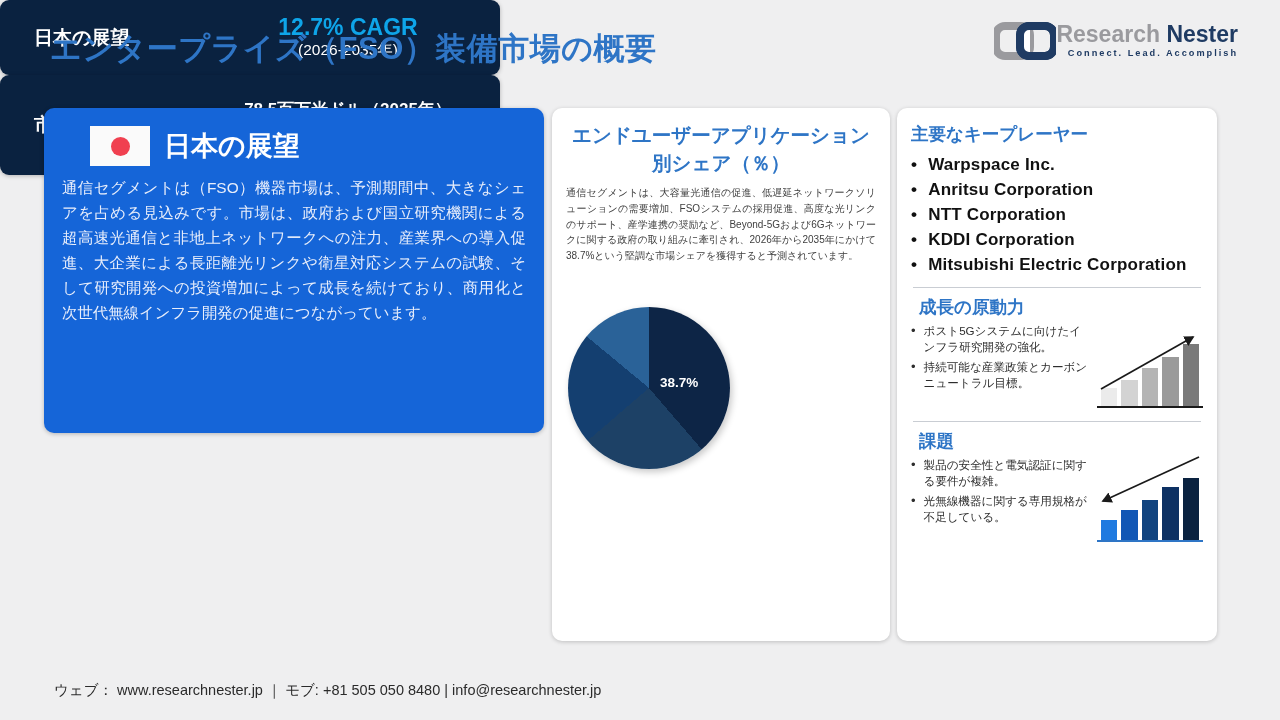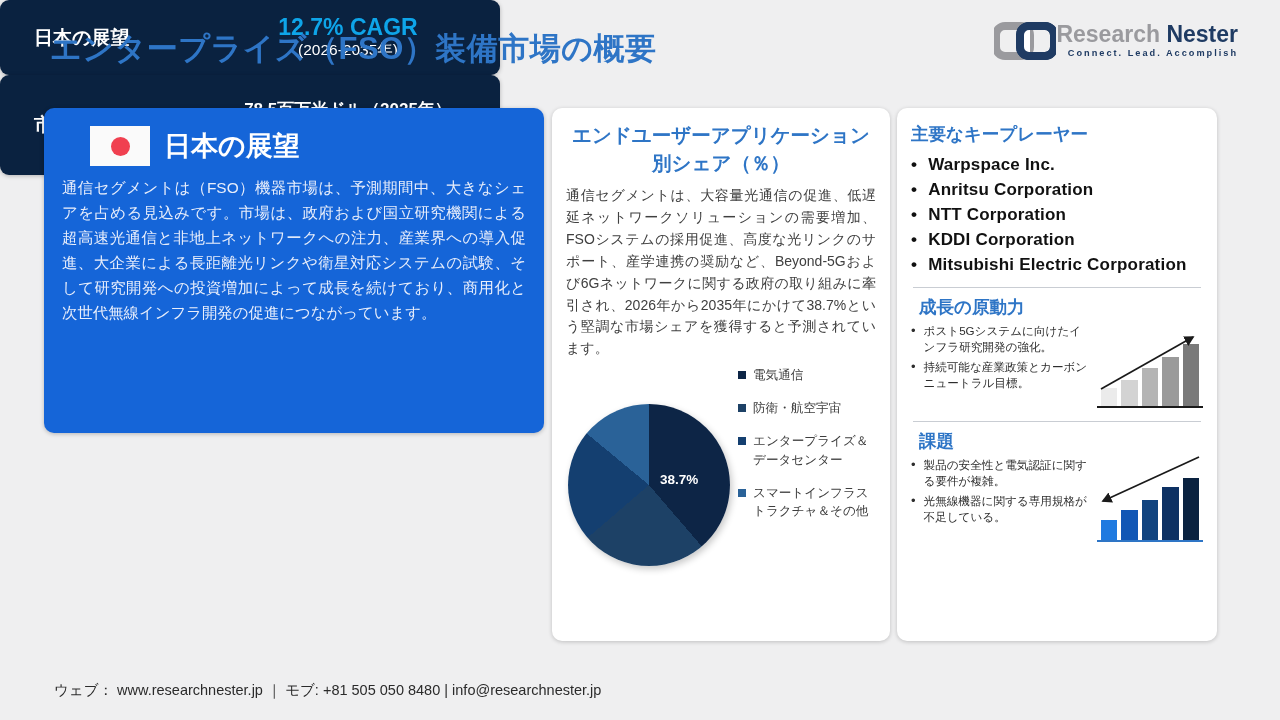--- a/index.html
+++ b/index.html
@@ -63,21 +63,21 @@
   .cagr-sub { font-size: 15.5px; font-weight: normal; color: #fff; }
   .size-row { font-size: 17px; font-weight: bold; line-height: 1.78; white-space: nowrap; }
 
   
   #pie-card { left: 552px; top: 108px; width: 338px; height: 533px; padding: 12px 14px; }
   .mid-title {
     color: #2e75c6; font-size: 19.5px; font-weight: bold;
     text-align: center; line-height: 1.42; margin: 2px 0 8px;
   }
   .mid-body {
-    color: #404040; font-size: 14px; line-height: 1.56;
+    color: #404040; font-size: 10px; line-height: 1.56;
     text-align: justify; text-justify: inter-character;
   }
   .chart-area { position: relative; margin-top: 6px; height: 230px; }
   .pie-wrap { position: absolute; left: 2px; top: 38px; width: 162px; height: 162px; }
   .pie {
     width: 100%; height: 100%; border-radius: 50%;
     box-shadow: 2px 3px 7px rgba(0,0,0,.22);
   }
   .pie-label {
     position: absolute; left: 92px; top: 68px;
@@ -179,38 +179,20 @@
 
   <div class="panel panel-white" id="pie-card">
     <div class="mid-title">エンドユーザーアプリケーション別シェア（％）</div>
     <div class="mid-body">通信セグメントは、大容量光通信の促進、低遅延ネットワークソリューションの需要増加、FSOシステムの採用促進、高度な光リンクのサポート、産学連携の奨励など、Beyond-5Gおよび6Gネットワークに関する政府の取り組みに牽引され、2026年から2035年にかけて38.7%という堅調な市場シェアを獲得すると予測されています。</div>
 
     <div class="chart-area">
       <div class="pie-wrap">
         <div class="pie" id="pie-disc" style="background: conic-gradient(rgb(13, 37, 70) 0%, rgb(13, 37, 70) 38.7%, rgb(29, 65, 102) 38.7%, rgb(29, 65, 102) 63.7%, rgb(20, 63, 112) 63.7%, rgb(20, 63, 112) 86%, rgb(42, 98, 152) 86%, rgb(42, 98, 152) 100%);"></div>
         <div class="pie-label">38.7%</div>
       </div>
-      <div class="legend" id="pie-legend">
-          <div class="legend-item">
-            <span class="legend-sw" style="background: rgb(13, 37, 70);"></span>
-            <span>電気通信</span>
-          </div>
-          <div class="legend-item">
-            <span class="legend-sw" style="background: rgb(29, 65, 102);"></span>
-            <span>防衛・航空宇宙</span>
-          </div>
-          <div class="legend-item">
-            <span class="legend-sw" style="background: rgb(20, 63, 112);"></span>
-            <span>エンタープライズ＆データセンター</span>
-          </div>
-          <div class="legend-item">
-            <span class="legend-sw" style="background: rgb(42, 98, 152);"></span>
-            <span>スマートインフラストラクチャ＆その他</span>
-          </div>
-        </div>
     </div>
   </div>
 
   <div class="panel panel-white" id="players-card">
     <div class="right-title-blue">主要なキープレーヤー</div>
     <ul class="players" id="players-list">
         <li>
           <span class="dot">•</span>
           <span>Warpspace Inc.</span>
         </li>

